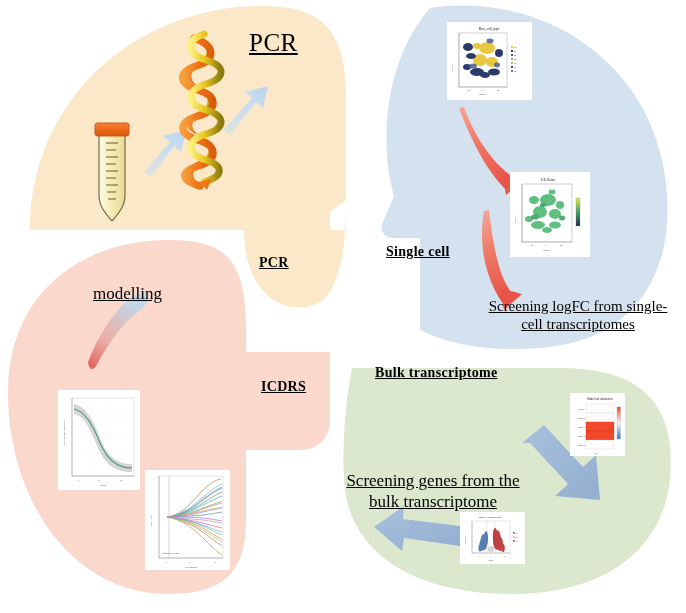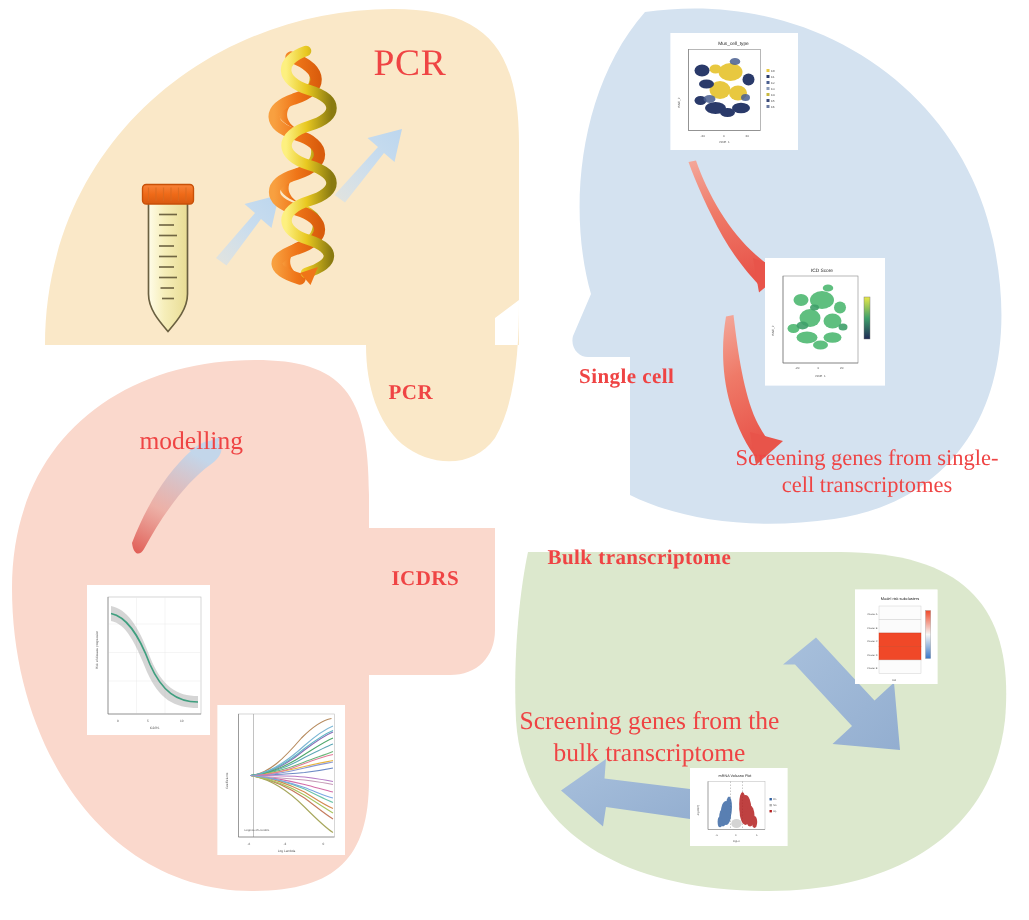--- a/index.html
+++ b/index.html
@@ -19,23 +19,24 @@
   }
   .layer {
     position: absolute;
     top: 0;
     left: 0;
     width: 686px;
     height: 613px;
   }
   .lbl {
     position: absolute;
-    color: #ef4444;
+    color: #000000;
     white-space: nowrap;
     line-height: 1.15;
+    text-decoration: underline;
   }
   .lbl-serif-big {
     font-family: "Liberation Serif", serif;
     font-size: 25px;
     letter-spacing: 0.5px;
   }
   .lbl-bold {
     font-family: "Liberation Serif", serif;
     font-weight: bold;
     font-size: 14px;
@@ -515,19 +516,19 @@
   <div class="lbl lbl-serif-big" style="left:249px; top:29px;">PCR</div>
 
   <div class="lbl lbl-bold" style="left:259px; top:255px;">PCR</div>
 
   <div class="lbl lbl-bold" style="left:386px; top:244px;text-align:center;">Single cell</div>
 
   <div class="lbl lbl-model" style="left:93px; top:258px;">modelling</div>
 
   <div class="lbl lbl-bold" style="left:261px; top:379px;">ICDRS</div>
 
-  <div class="lbl lbl-bold" style="left:365px; top:365px;">Bulk transcriptome</div>
-
-  <div class="lbl lbl-cap" style="left:483px; top:297px; width:190px;">Screening genes from single-cell transcriptomes</div>
+  <div class="lbl lbl-bold" style="left:375px; top:365px;">Bulk transcriptome</div>
+
+  <div class="lbl lbl-cap" style="left:483px; top:297px; width:190px;">Screening logFC from single-cell transcriptomes</div>
 
   <div class="lbl lbl-cap-lg" style="left:343px; top:450px; width:180px;margin-top:20px;">Screening genes from the bulk transcriptome</div>
 
 </div>
 
 </body></html>

